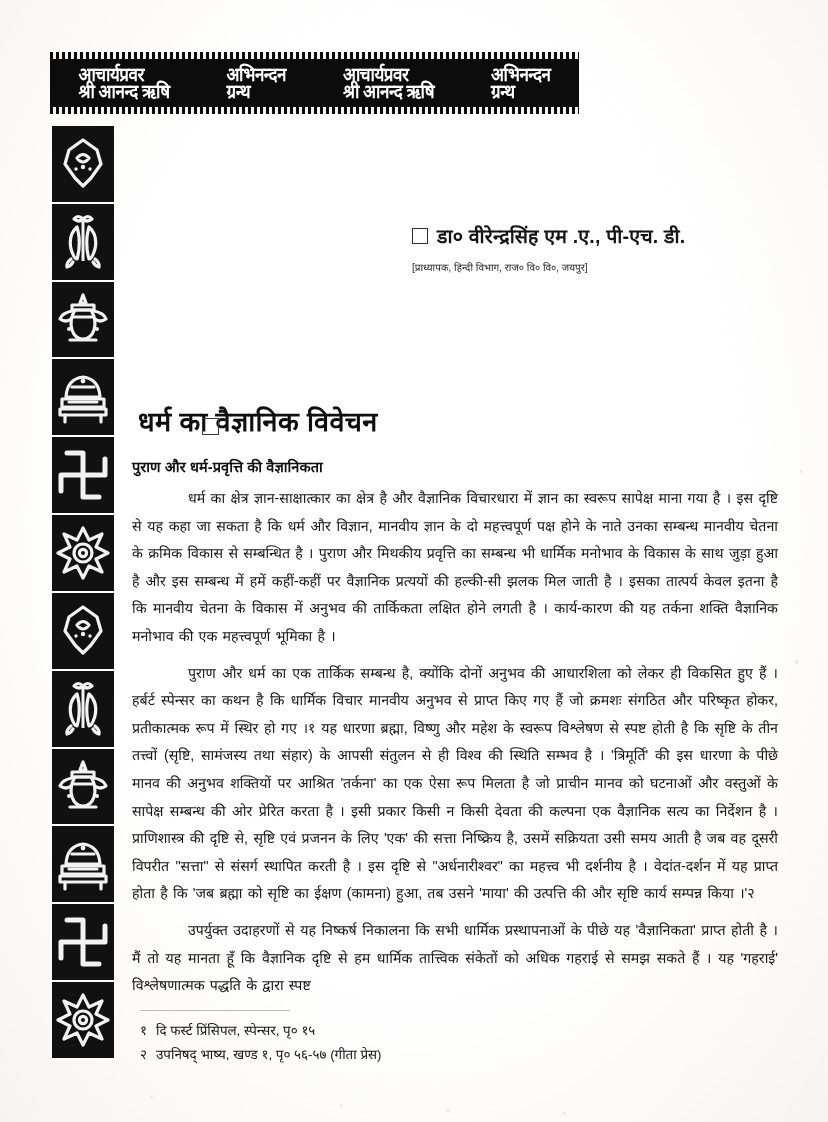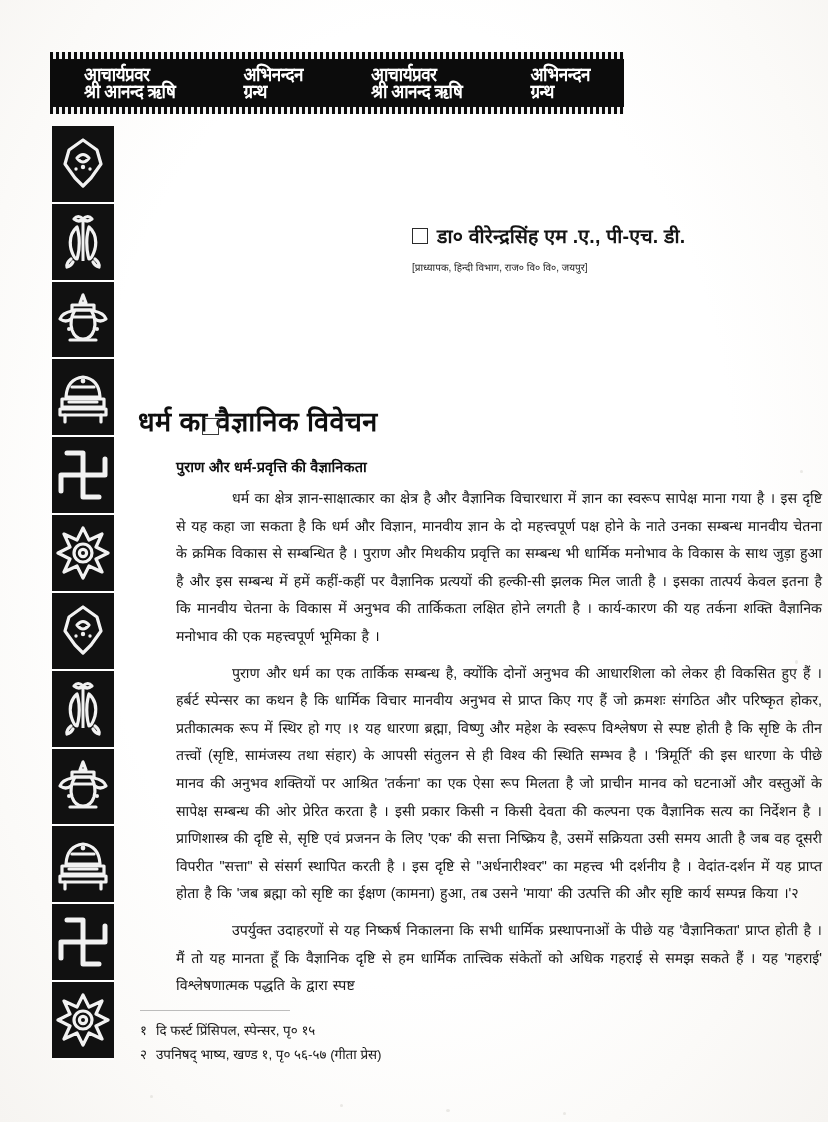--- a/index.html
+++ b/index.html
@@ -22,21 +22,21 @@
     inset: 0;
     background:
       radial-gradient(ellipse at 50% 45%, #ffffff 55%, #fbfaf8 78%, #f6f4f1 100%);
   }
 
   
   #banner {
     position: absolute;
     left: 50px;
     top: 52px;
-    width: 574px;
+    width: 529px;
     height: 62px;
     background: #0c0c0c;
     overflow: hidden;
   }
   #banner .bnr-dots-top,
   #banner .bnr-dots-bottom {
     position: absolute;
     left: 0; right: 0;
     height: 7px;
     background-image:
@@ -173,21 +173,20 @@
     height: 15px;
     border: 1.7px solid #3a3a3a;
   }
 
   
   #body-col {
     position: absolute;
     left: 132px;
     top: 456px;
     width: 646px;
-    margin-left: 44px;
   }
   .sec-heading {
     font-family: "Liberation Sans", "DejaVu Sans", sans-serif;
     font-size: 14.5px;
     font-weight: bold;
     color: #101010;
     margin: 0 0 9px 0;
     letter-spacing: .1px;
   }
   .para {

